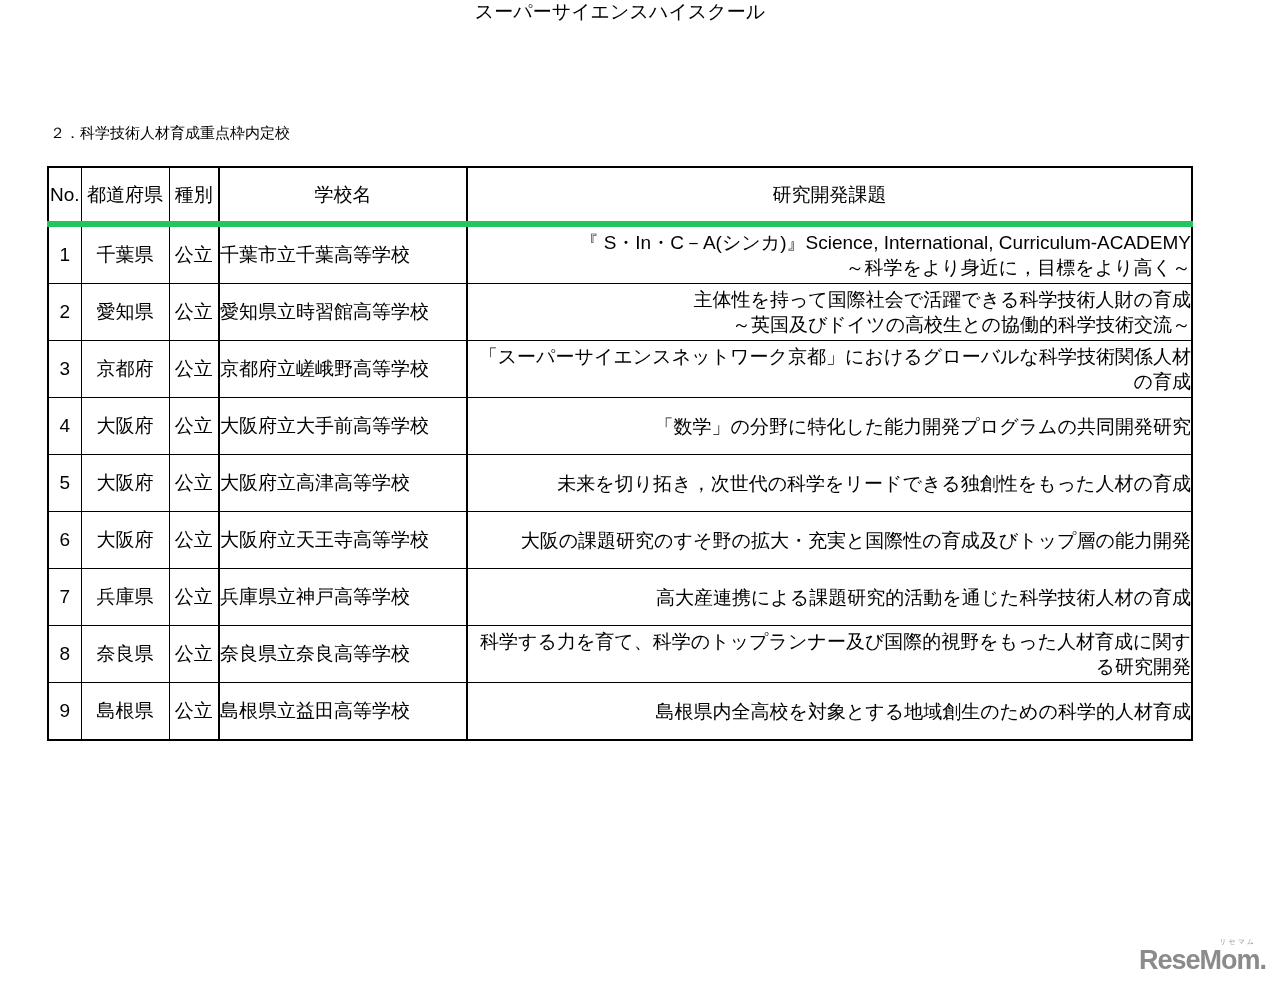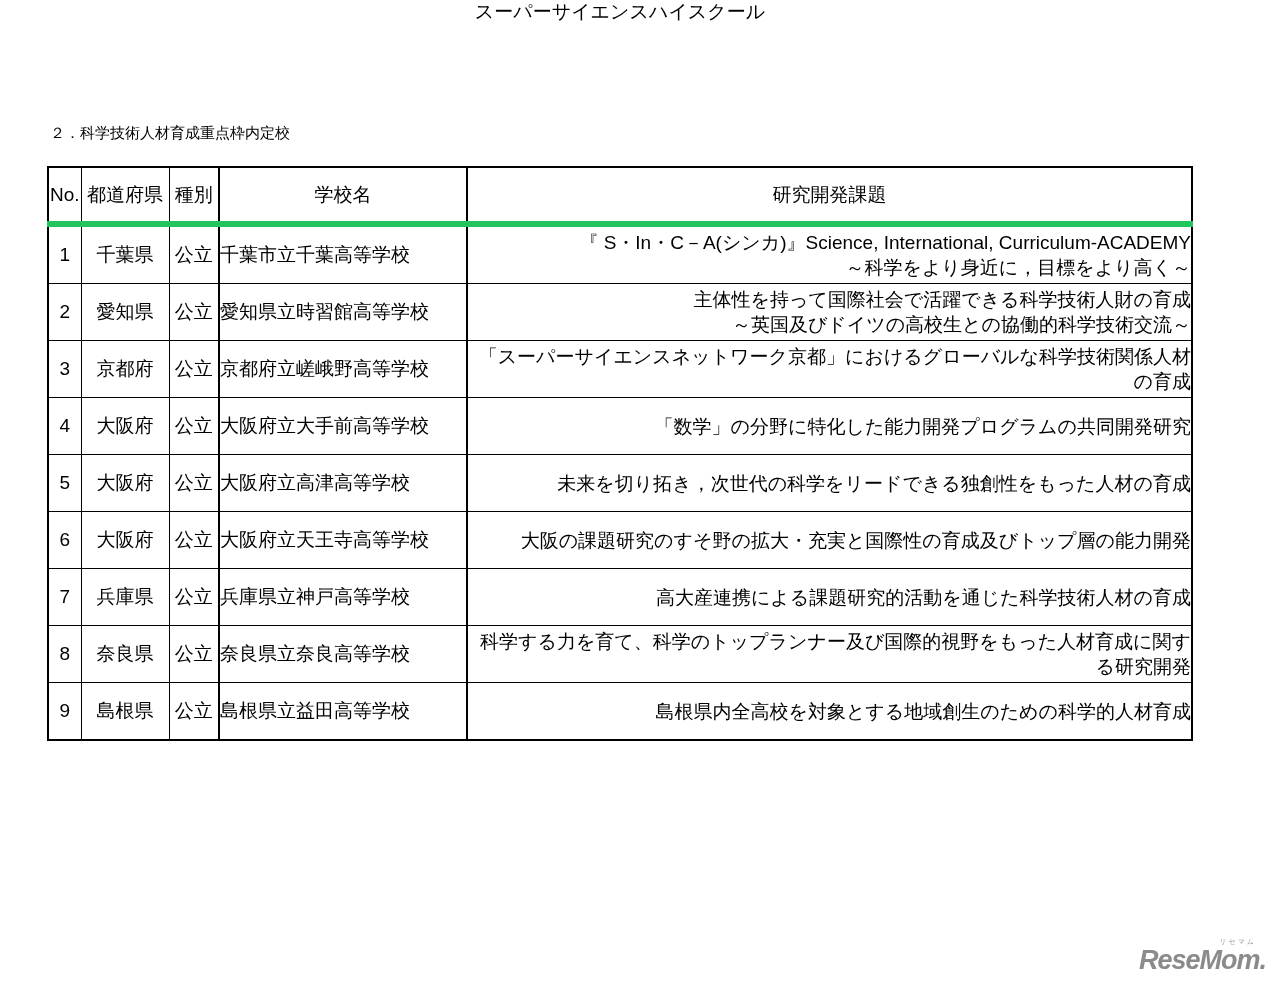--- a/index.html
+++ b/index.html
@@ -79,21 +79,20 @@
     letter-spacing: 2px;
     color: #9a9a9a;
     margin-right: 10px;
     line-height: 8px;
   }
   .logo-text {
     font-size: 27px;
     font-weight: bold;
     letter-spacing: -1px;
     line-height: 28px;
-    font-style: italic;
   }
 </style>
 </head>
 <body>
 
 <div class="doc-header">
   <div>スーパーサイエンスハイスクール</div>
 </div>
 
 <div class="section-heading">２．科学技術人材育成重点枠内定校</div>

